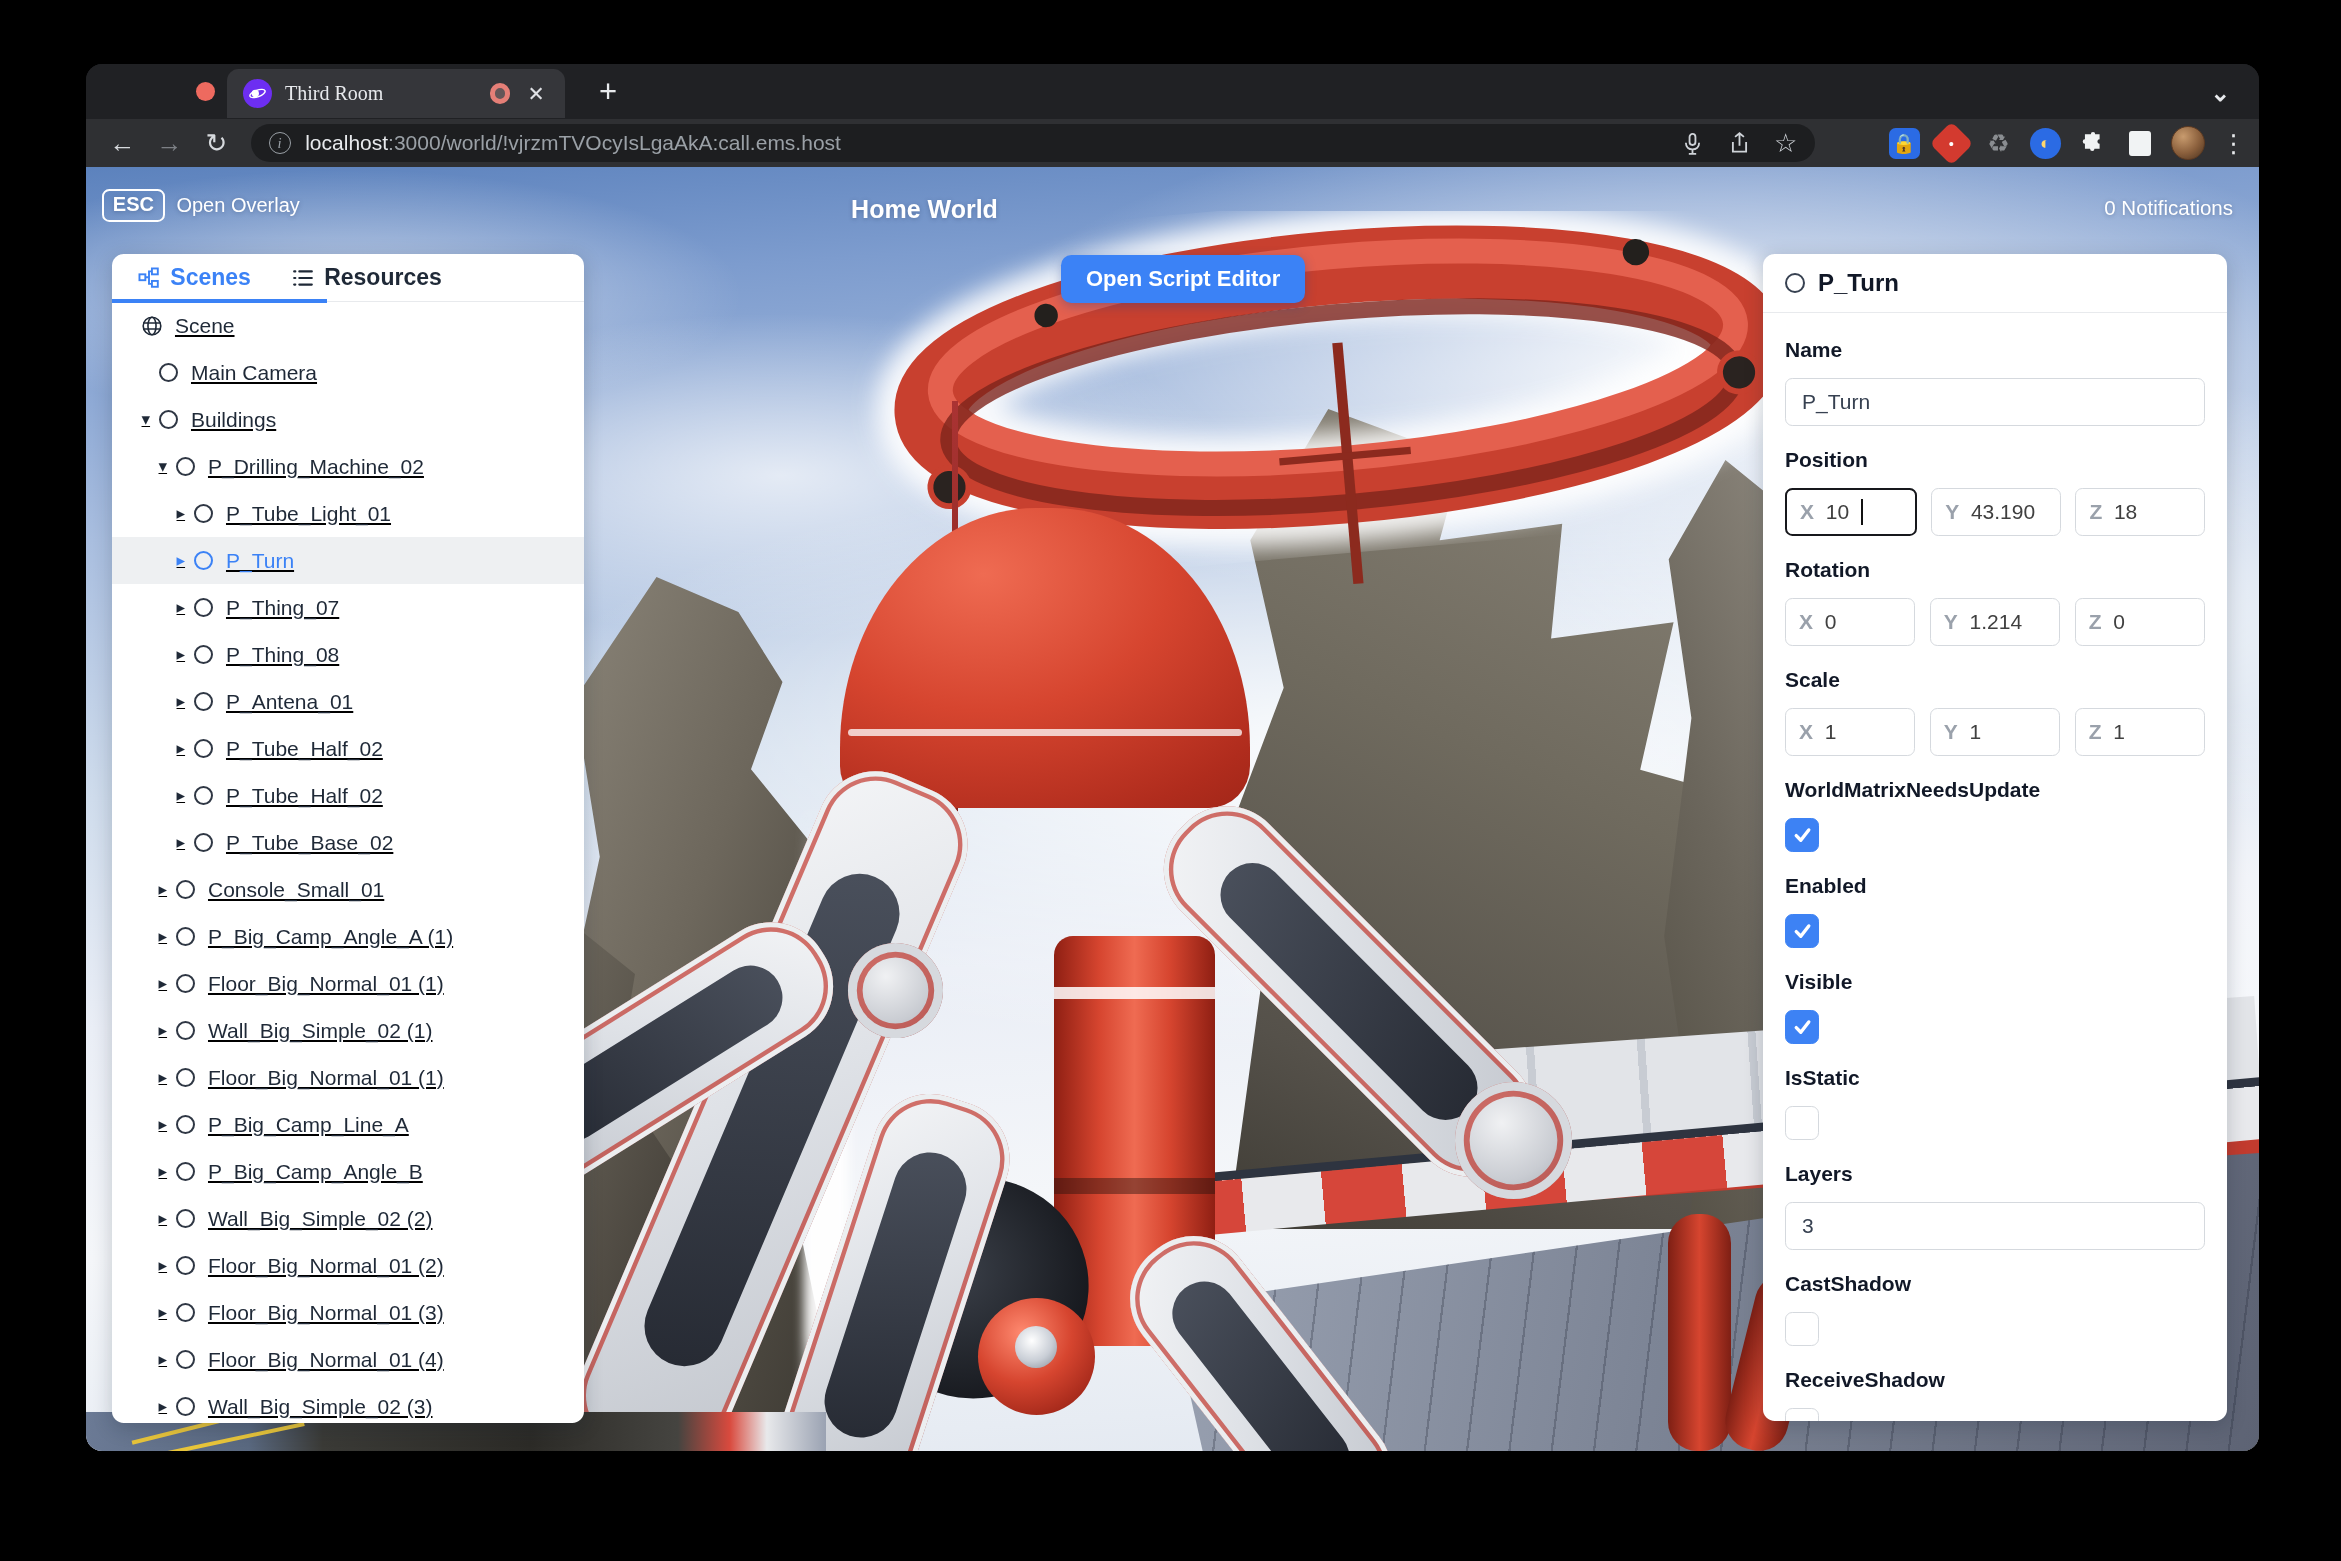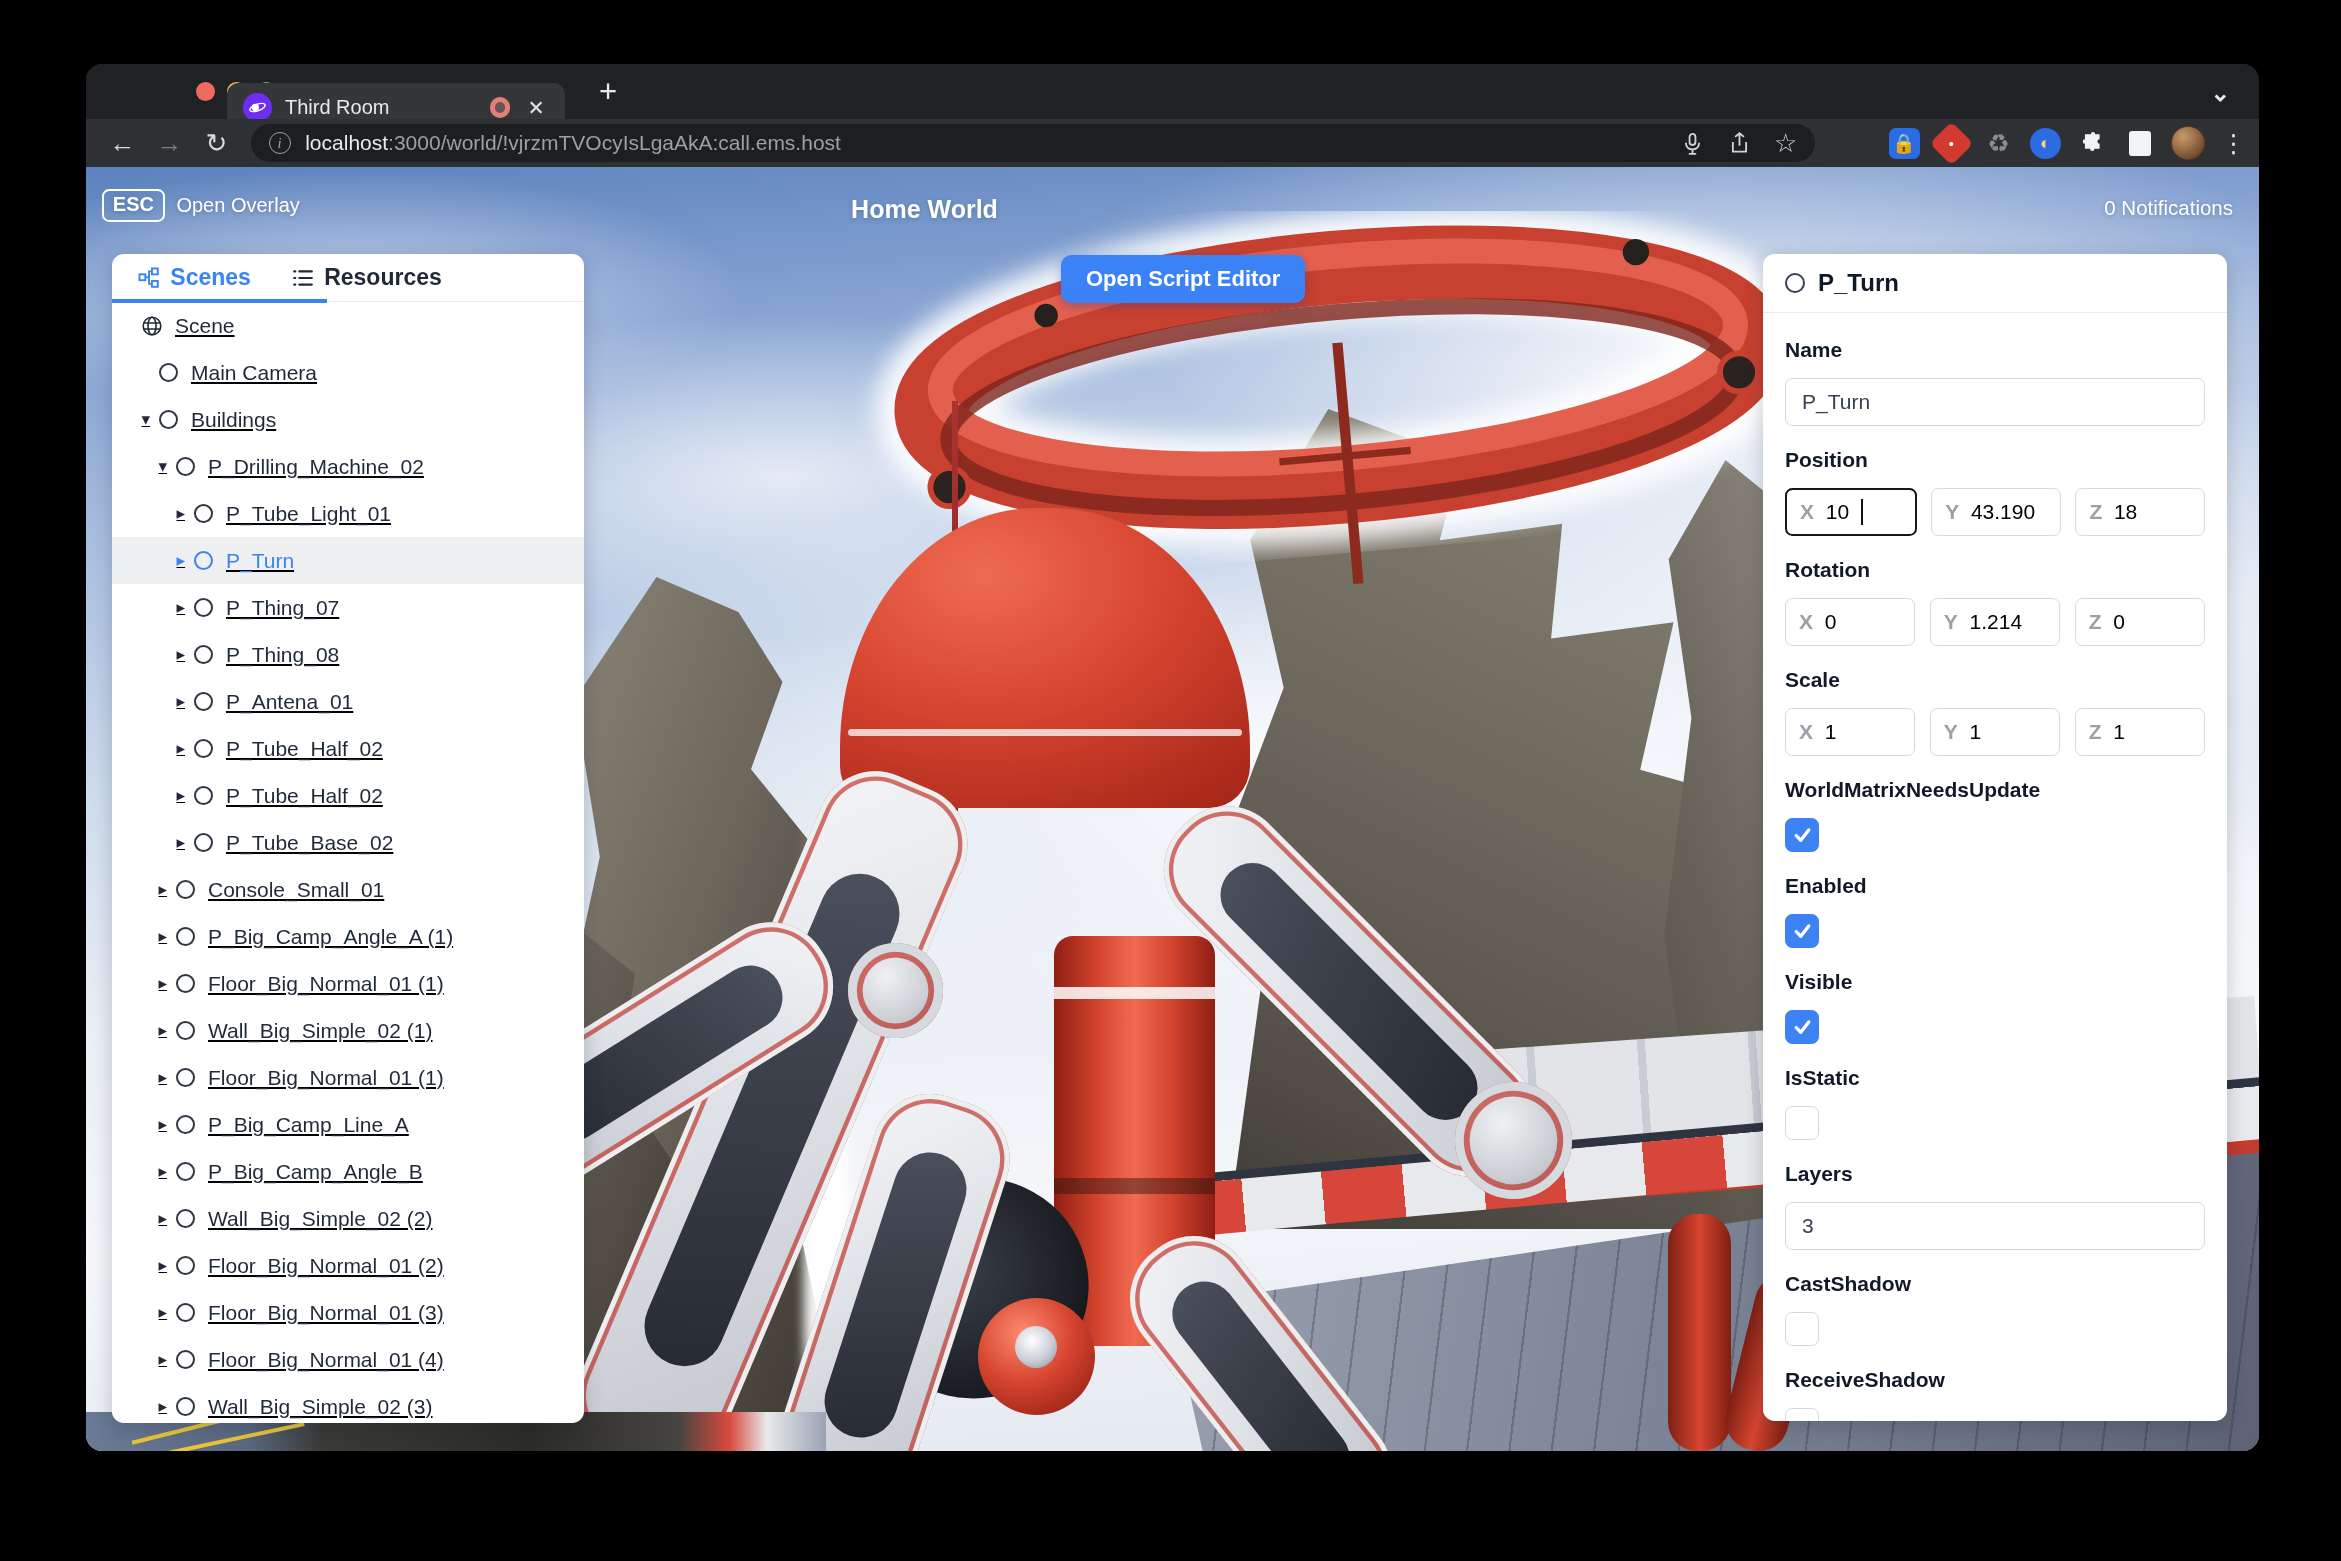--- a/index.html
+++ b/index.html
@@ -8,22 +8,22 @@
   
   .window { position:absolute; left:86px; top:64px; width:2173px; height:1387px;
             border-radius:16px; overflow:hidden; background:#202124;
             box-shadow:0 22px 66px rgba(0,0,0,.8); }
 
   
   .tabstrip { position:relative; height:55px; background:#202124; }
   .traffic { position:absolute; top:17.6px; left:110px; display:flex; gap:11.7px; }
   .light { width:19px; height:19px; border-radius:50%; }
   .light.red{ background:#ee6a5f; } .light.yellow{ background:#f5bd4f; } .light.green{ background:#61c454; }
-  .tab { position:absolute; left:141px; top:19px; width:338px; height:49px; background:#35363a;
-         border-radius:11.7px 11.7px 0 0; display:flex; align-items:center; padding:0 16px; gap:13px; }
+  .tab { position:absolute; left:141px; top:5px; width:338px; height:49px; background:#35363a;
+         border-radius:11.7px 11.7px 0 0; display:flex; align-items:center; padding:0 16px; gap:13px;font-family:Liberation Serif, serif; }
   .favicon { width:29px; height:29px; border-radius:50%; background:#6d2ef1; display:flex; align-items:center; justify-content:center; flex:none; }
   .tab-title { color:#e8eaed; font-size:20px; flex:1; white-space:nowrap; overflow:hidden; }
   .rec-dot { width:20.5px; height:20.5px; border-radius:50%; border:5.1px solid #e57f77; background:rgba(244,184,179,.25); flex:none; }
   .tab-close { color:#dfe1e5; font-size:20.5px; padding:0 4.4px; cursor:default; }
   .newtab { position:absolute; left:513px; top:13px; color:#e8eaed; font-size:31px; font-weight:300; line-height:29px; }
   .tab-chevron { position:absolute; right:29px; top:14.6px; color:#e8eaed; font-size:23.4px; font-weight:700; }
 
   
   .toolbar { position:relative; height:48px; background:#2f3033; display:flex; align-items:center; }
   .nav-ico { color:#d6d9dd; font-size:26px; width:47px; text-align:center; }
@@ -179,21 +179,21 @@
   .ins-title { font-size:24px; font-weight:700; color:#111827; }
   .ins-body { padding:2.9px 22px 22px; }
   .ins-label { font-size:21px; font-weight:700; color:#111827; margin:22px 0 16px; }
   .text-input { width:100%; height:48px; border:1.5px solid #d5d9de; border-radius:7.3px;
       font-size:21px; color:#374151; padding:0 16px; font-family:"Liberation Sans",sans-serif; background:#fff; outline:none; }
   .vec-row { display:flex; gap:14.6px; }
   .vec-input { flex:1; height:48px; border:1.5px solid #d5d9de; border-radius:7.3px; background:#fff;
       display:flex; align-items:center; padding:0 13px; gap:11.7px; }
   .vec-input.focused { border:2.9px solid #17181c; }
   .axis { color:#9aa1ab; font-weight:700; font-size:21px; }
-  .vec-value { color:#000000; font-size:21px; }
+  .vec-value { color:#404040; font-size:21px; }
   .cursor { display:none; width:2.2px; height:26px; background:#111; }
   .vec-input.focused .cursor { display:block; }
   .flag-block { margin:0; }
   .checkbox { width:34px; height:34px; border:1.5px solid #d5d9de; border-radius:7.3px; background:#fff;
       display:flex; align-items:center; justify-content:center; }
   .checkbox svg { display:none; }
   .flag-block.checked .checkbox { background:#3d82f4; border-color:#3d82f4; }
   .flag-block.checked .checkbox svg { display:block; }
 </style>
 </head>

